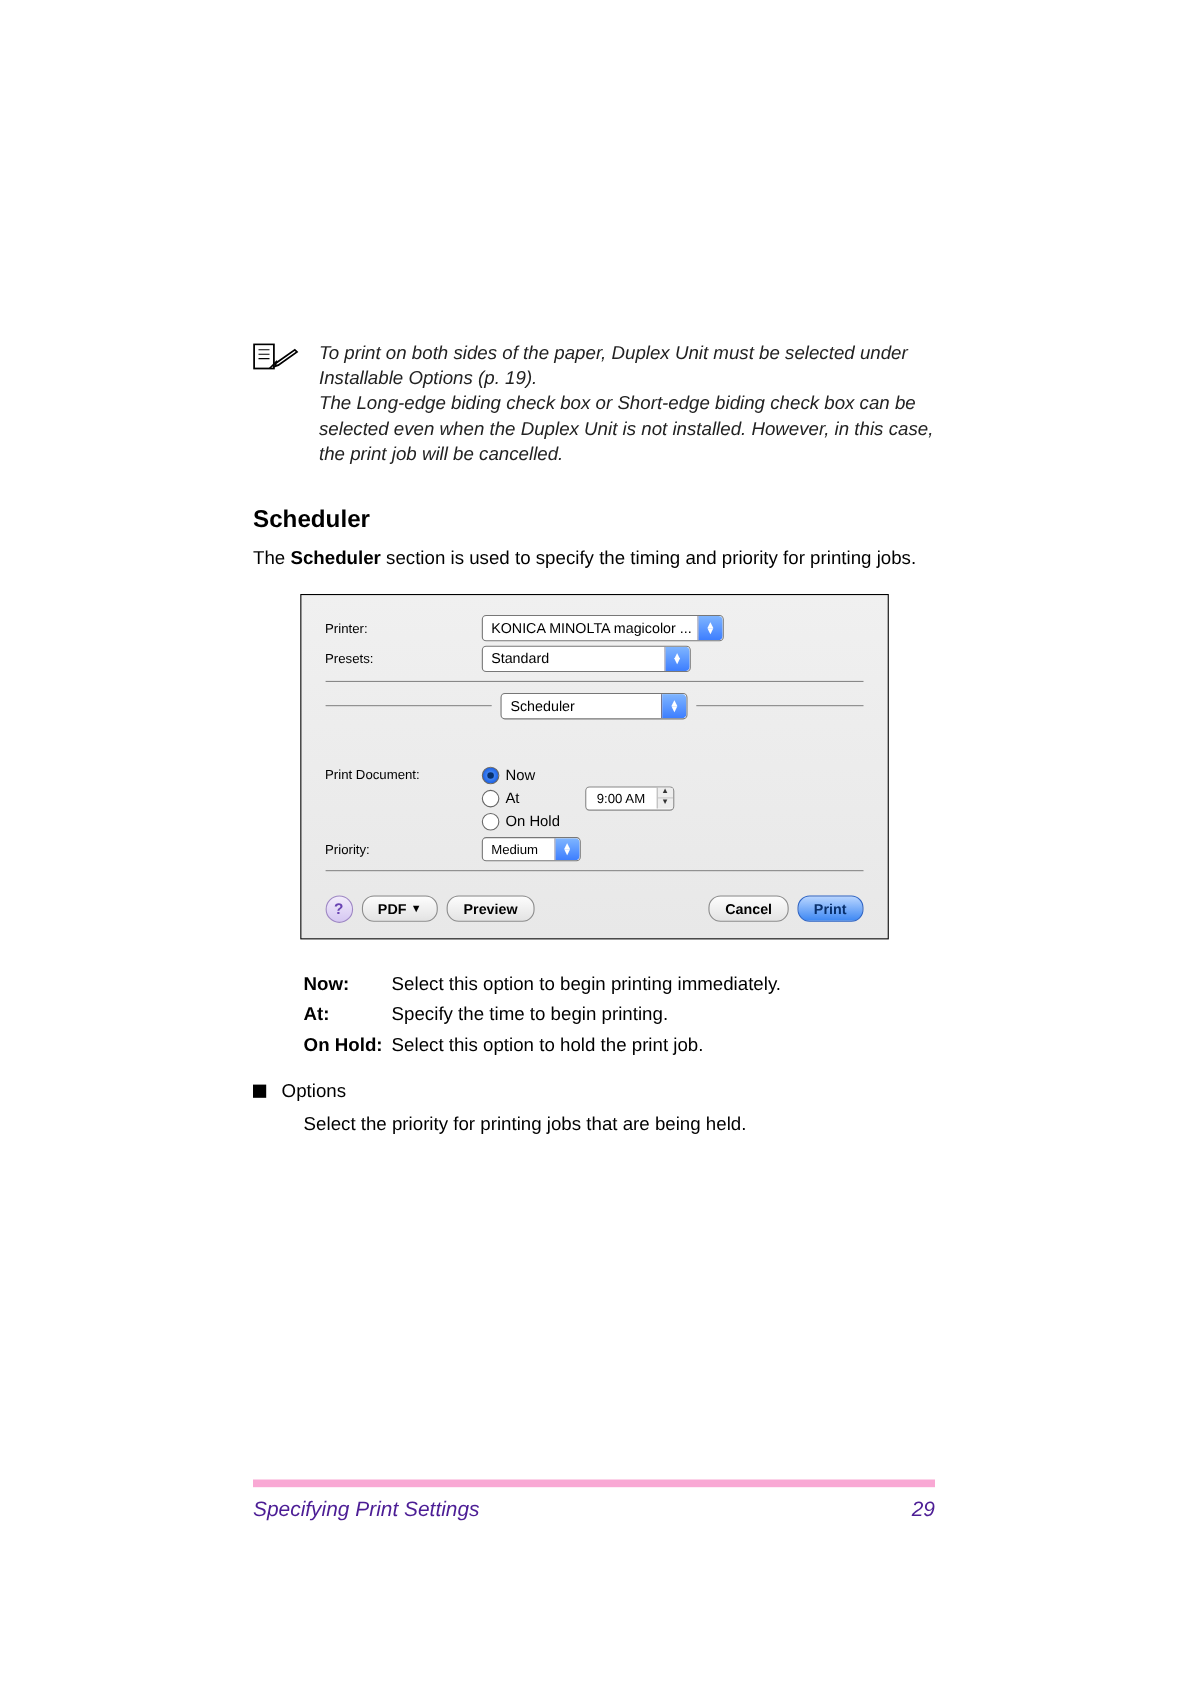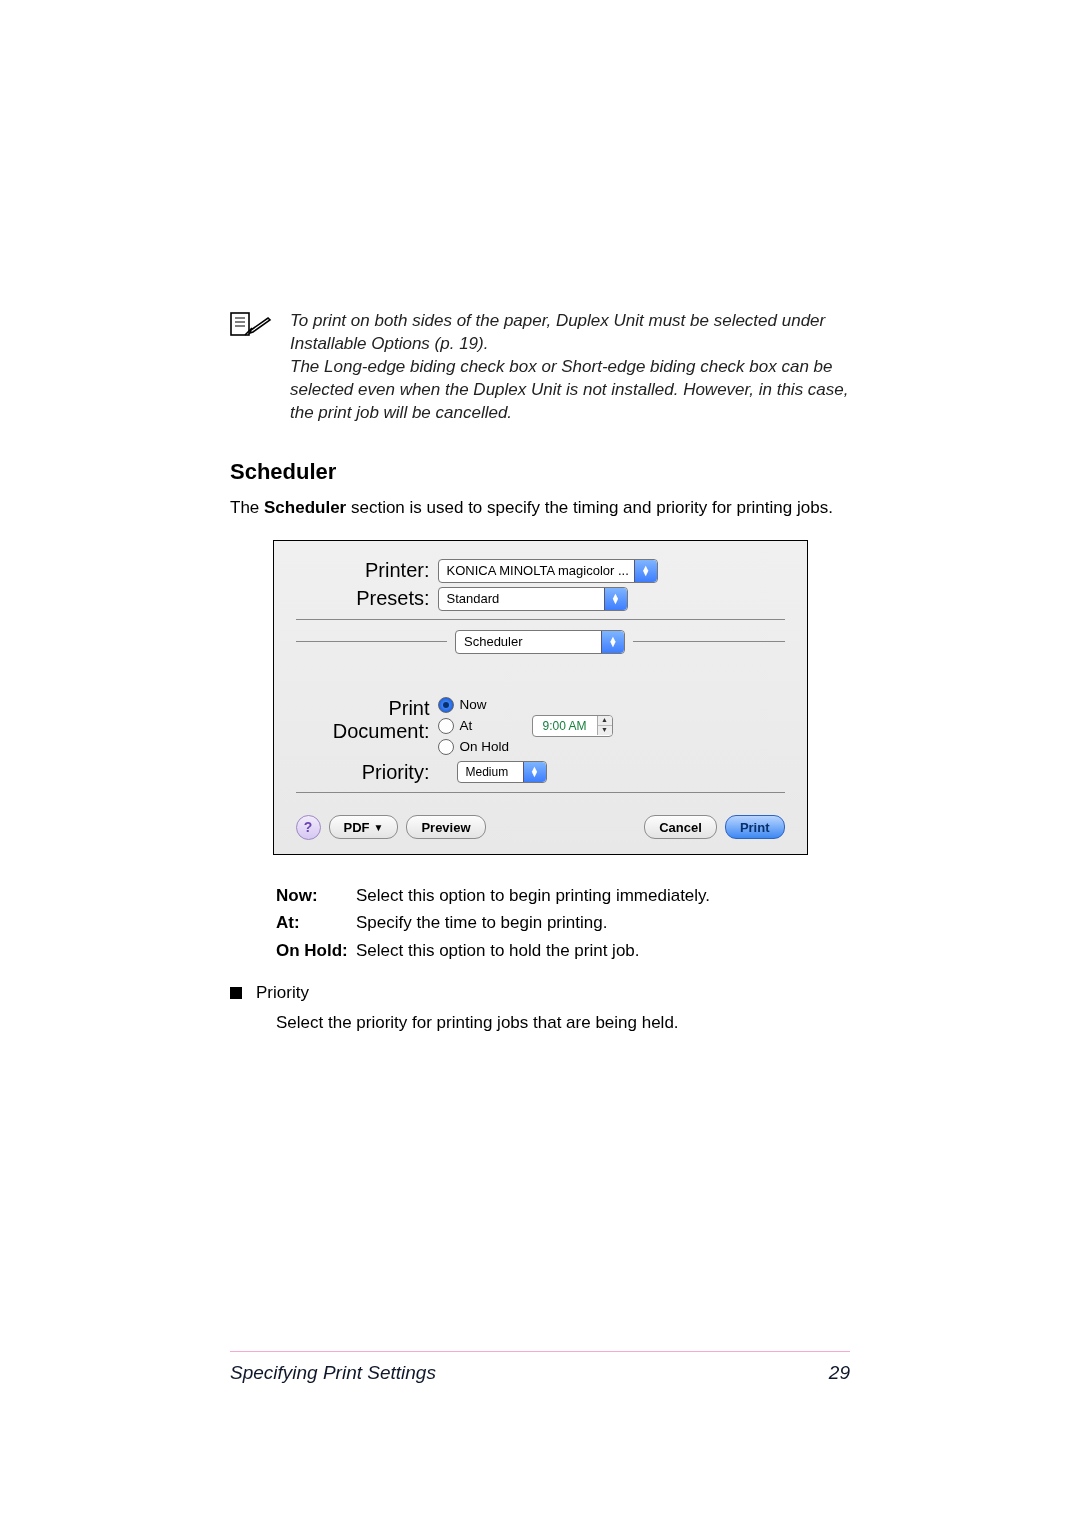--- a/index.html
+++ b/index.html
@@ -57,21 +57,21 @@
     margin: 18px auto 28px auto;
     background: linear-gradient(#f0f0f0,#e8e8e8);
     font-family: "Lucida Grande","Helvetica Neue",Arial,sans-serif;
     font-size: 14px;
     color: #000;
     box-sizing: border-box;
   }
   .dialog-inner { padding: 14px 22px 14px 22px; }
   .row { display:flex; align-items:center; margin: 4px 0; }
   .row-label {
-    width: 134px; text-align:right; padding-right:8px; font-size:20px;
+    width: 134px; text-align:left; padding-right:8px; font-size:12px;
   }
   .mac-select {
     position: relative;
     display:inline-flex; align-items:center;
     height:24px;
     border:1px solid #777;
     border-radius:4px;
     background:#fff;
     font-size:13px;
     padding: 0 28px 0 8px;
@@ -84,21 +84,21 @@
     width:22px;
     background: linear-gradient(#7fb5ff,#3d7eff);
     border-left:1px solid #557;
     border-top-right-radius:4px;
     border-bottom-right-radius:4px;
     display:flex; align-items:center; justify-content:center;
     font-size:9px; color:#fff;
     flex-direction: column;
     line-height: 5px;
   }
-  .mac-select.small { min-width:90px; height:22px; font-size:12px;margin-left:19px; }
+  .mac-select.small { min-width:90px; height:22px; font-size:12px; }
 
   .dialog hr.sep {
     border:none; border-top:1px solid #888;
     margin: 8px 0 10px 0;
   }
   .sep-row { display:flex; align-items:center; gap:8px; }
   .sep-row hr.sepL { flex:1; border:none; border-top:1px solid #888; margin:0; }
   .sep-row .mac-select { min-width: 170px; }
 
   .radio-row { display:flex; align-items:center; margin:2px 0; gap:6px; font-size:13.5px; }
@@ -110,21 +110,21 @@
   .mac-radio.on { background: radial-gradient(#5ea0ff 0%, #1e63e6 70%); }
   .mac-radio.on::after {
     content:""; width:6px; height:6px; border-radius:50%;
     background:#08306c;
   }
   .stepper {
     display:inline-flex; align-items:center;
     border:1px solid #888; border-radius:4px; height:20px;
     background:#fff; overflow:hidden;
   }
-  .stepper .val { padding:0 6px; font-size:12px; color:#15803d; width:52px; text-align:center; }
+  .stepper .val { padding:0 6px; font-size:12px; color:#000000; width:52px; text-align:center; }
   .stepper .btns {
     display:flex; flex-direction:column; width:14px;
     border-left:1px solid #aaa;
   }
   .stepper .btns span {
     height:9px; font-size:7px; line-height:7px; text-align:center;
     background:#eee; color:#333; border-bottom:1px solid #bbb;
   }
 
   .dialog-footer {
@@ -163,26 +163,26 @@
   .kv-row { display:flex; font-size:17px; line-height:1.5; margin: 2px 0; }
   .kv-key { min-width:80px; font-weight:bold; }
   .kv-key::after { content:":"; }
   .kv-val { flex:1; }
   .sub-text { font-size:17px; line-height:1.4; margin:2px 0 0 46px; }
 
   
   .page-footer {
     position:absolute;
     left:230px; right:230px; bottom:144px;
-    border-top:1px solid #f9a8d4;
+    border-top:7px solid #f9a8d4;
     padding-top:10px;
     display:flex;
     font-size:19px;
     font-style:italic;
-    color:#0f172a;
+    color:#4c1d95;
   }
   .page-footer .fr { margin-left:auto; font-style:italic; }
 </style>
 </head>
 <body>
 
 <div class="page">
 
   <div class="note-block">
     <div class="note-icon-cell">
@@ -308,21 +308,21 @@
         <span class="kv-val">Specify the time to begin printing.</span>
       </div>
       <div class="kv-row">
         <span class="kv-key">On Hold</span>
         <span class="kv-val">Select this option to hold the print job.</span>
       </div>
     </div>
 
     <div class="bullet-item" style="margin-top:6px;">
       <span class="sq"></span>
-      <span>Priority</span>
+      <span>Options</span>
     </div>
     <div class="sub-text">Select the priority for printing jobs that are being held.</div>
 
   </div>
 
   <div class="page-footer">
     <span>Specifying Print Settings</span>
     <span class="fr">29</span>
   </div>
 

